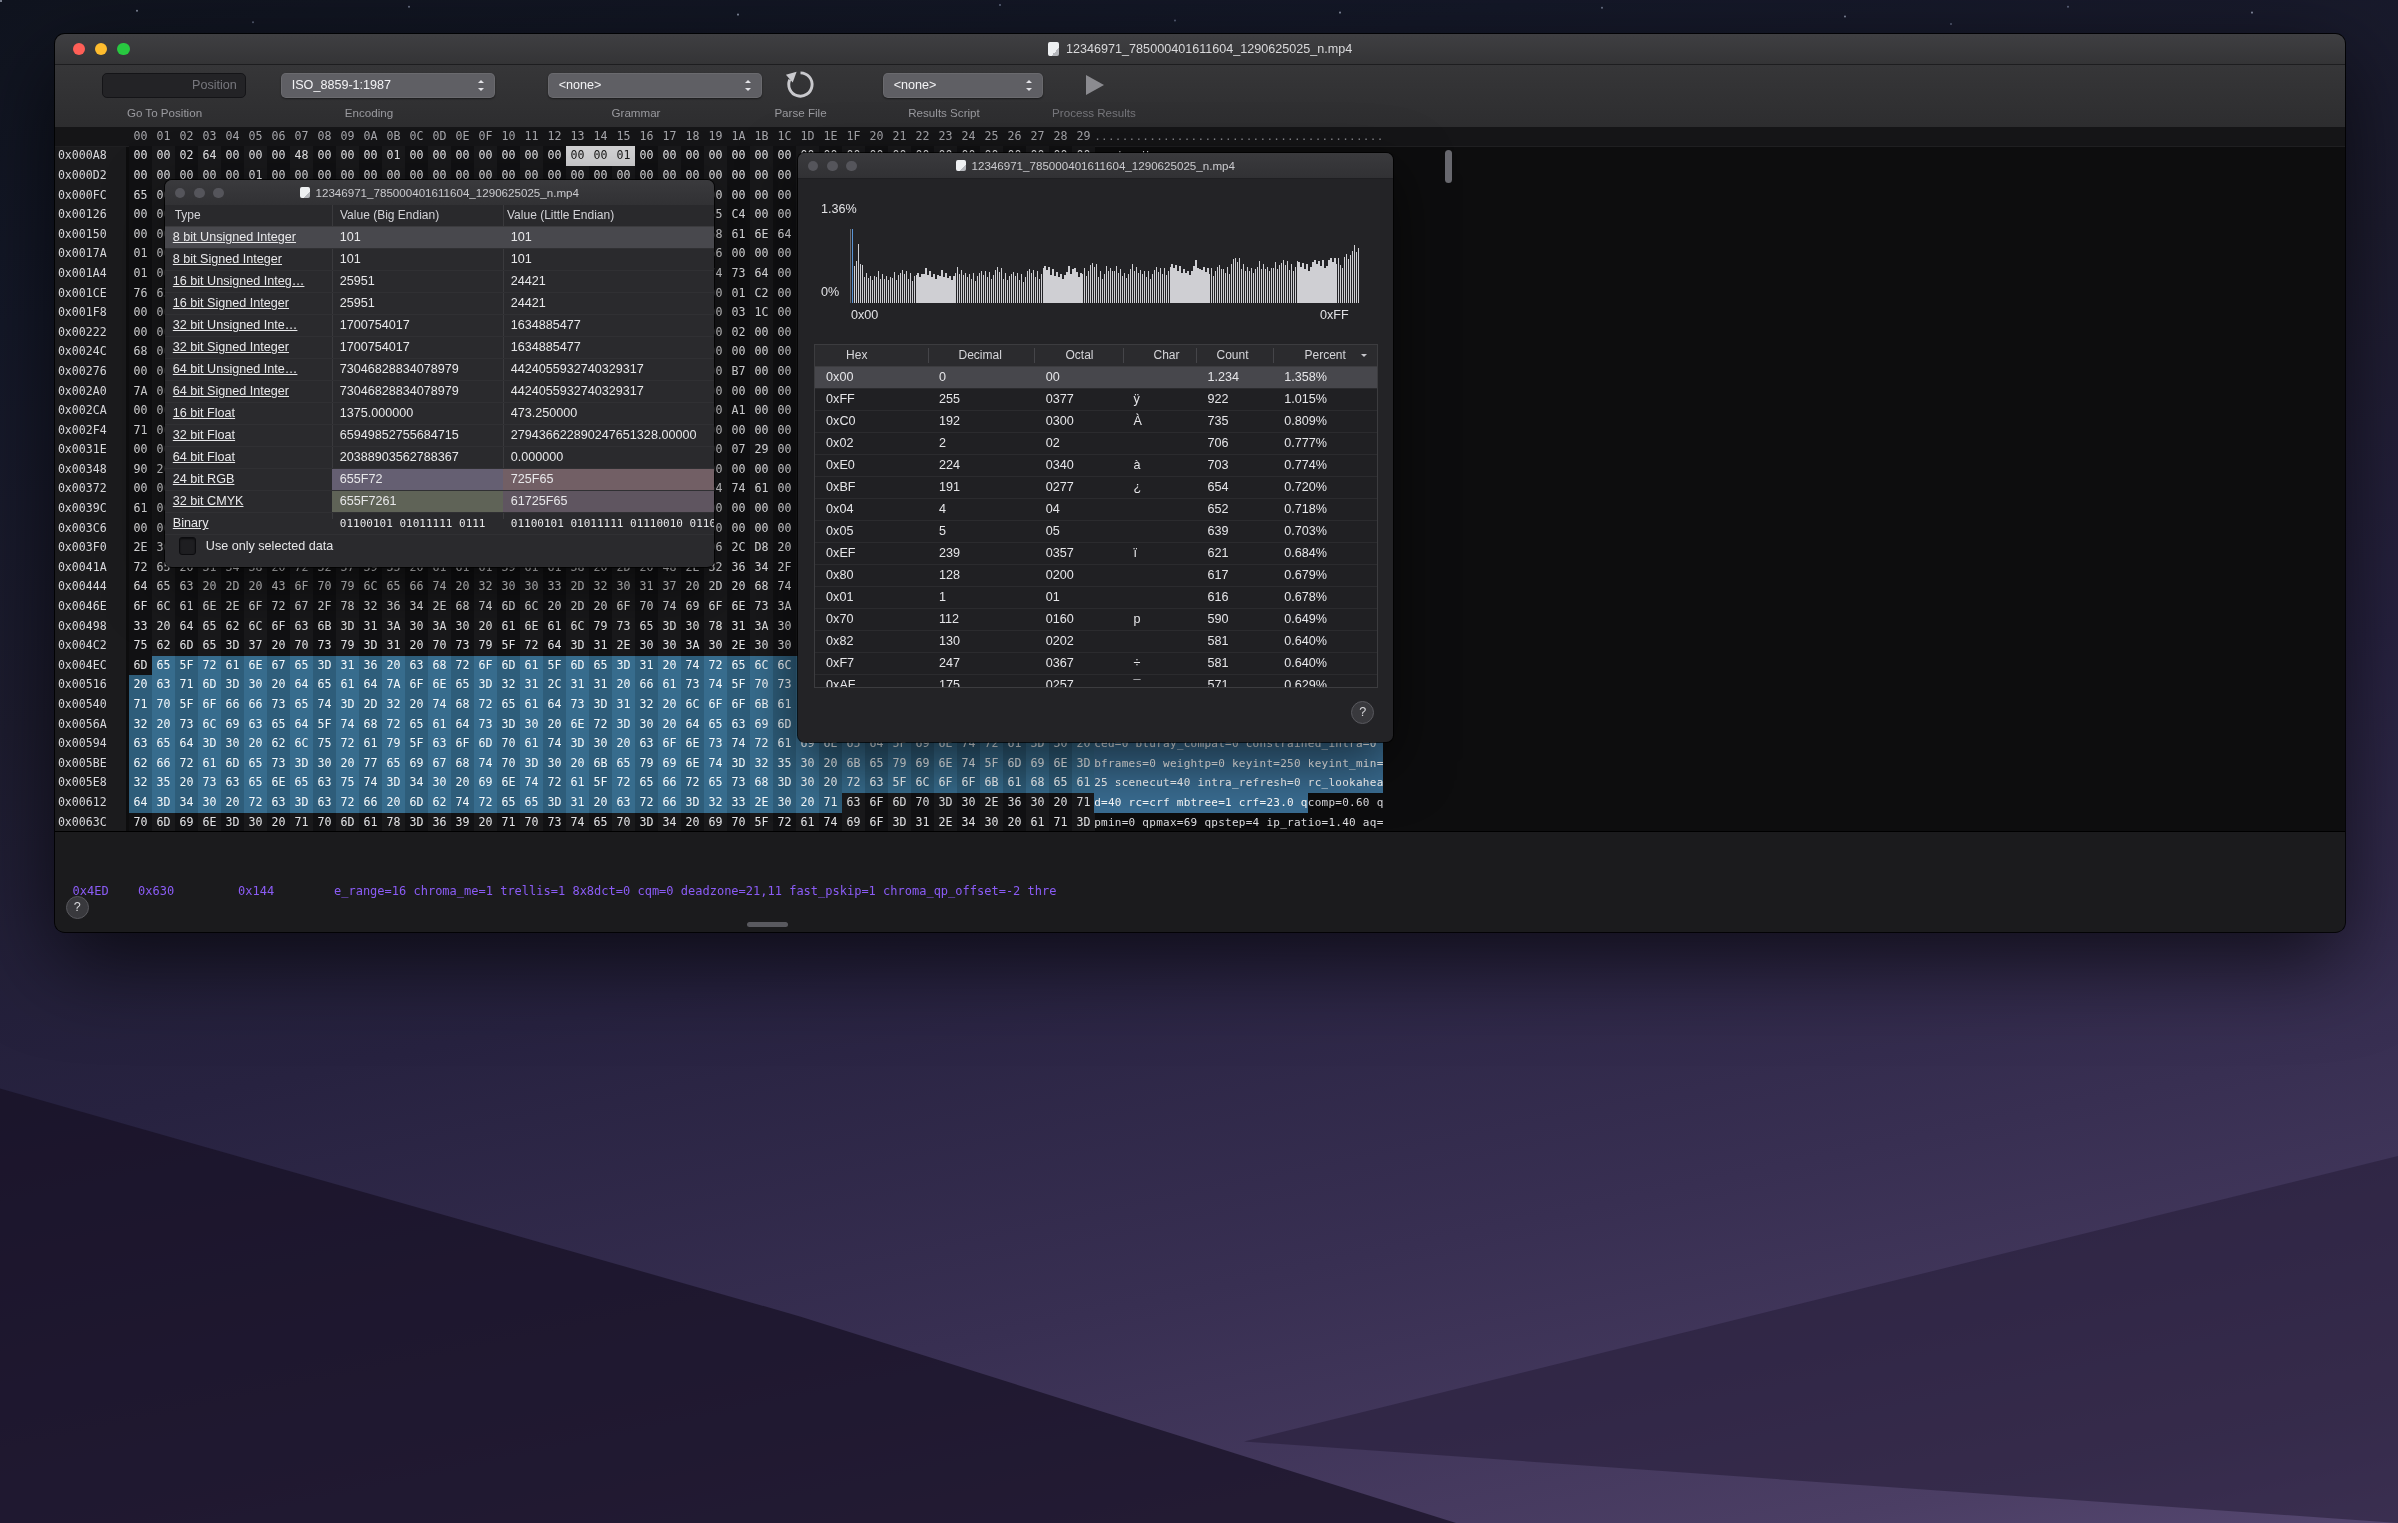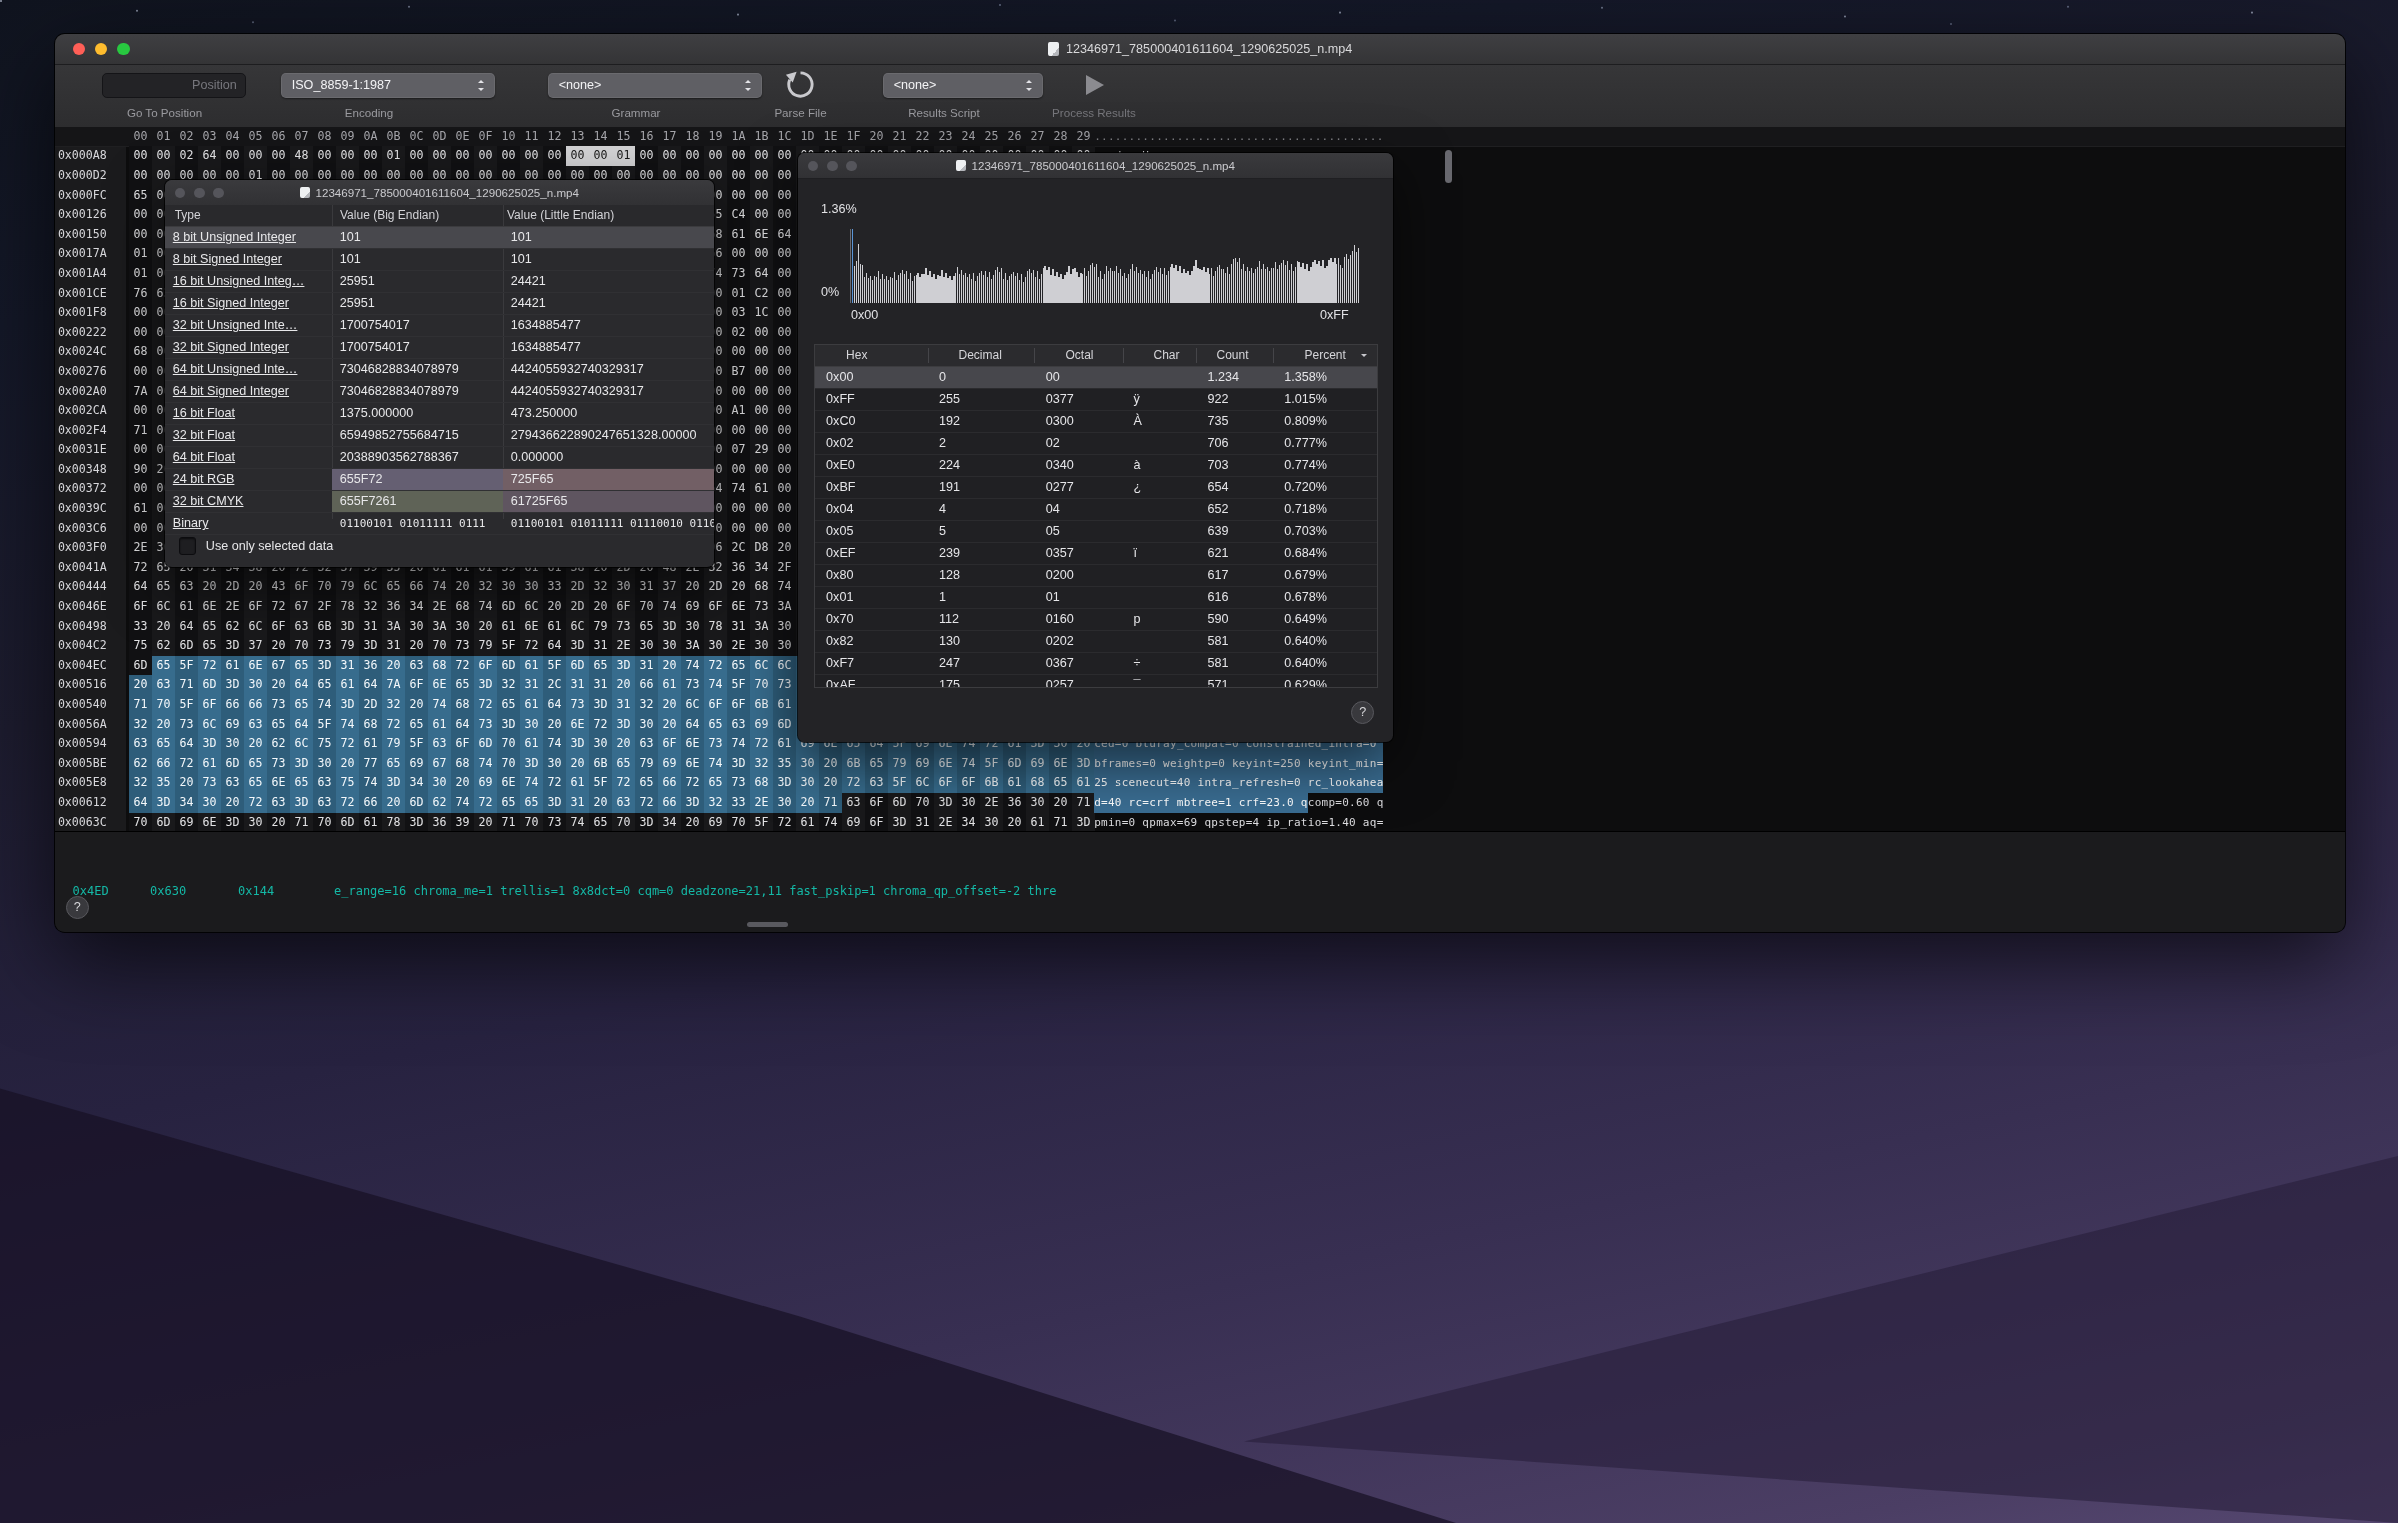--- a/index.html
+++ b/index.html
@@ -64,21 +64,21 @@
   .acell{width:6.9px;overflow:hidden;text-align:center;font-family:"DejaVu Sans Mono",monospace;font-size:11px;line-height:19.6px;color:#dddde0;}
   #ascii-header .acell{color:#85858a;}
   .acell.sel{background:#3a6d92;color:#fff;}
   #vthumb{position:absolute;left:1390px;top:23px;width:6.8px;height:33px;background:#7a7a80;border-radius:3.9px;opacity:.85;}
 
   
   #results{position:absolute;left:0;top:797px;right:0;bottom:0;background:#1b1b1d;border-top:1px solid #000;}
   #results-header{position:absolute;left:0;top:27px;right:0;height:21.3px;background:#202023;border-top:1px solid #2d2d30;border-bottom:1px solid #2d2d30;}
   .rh{position:absolute;top:0;font-size:11.6px;color:#9c9ca1;line-height:21.3px;}
   #result-row{position:absolute;left:0;top:49px;right:0;height:21.3px;}
-  .rv{position:absolute;top:0;font-family:"DejaVu Sans Mono",monospace;font-size:12px;color:#14b8a6;line-height:21.3px;white-space:nowrap;}
+  .rv{position:absolute;top:0;font-family:"DejaVu Sans Mono",monospace;font-size:12px;color:#8b5cf6;line-height:21.3px;white-space:nowrap;}
   .help-btn{position:absolute;width:21.3px;height:21.3px;border-radius:50%;background:#39393d;border:1px solid #58585d;
     color:#d8d8db;text-align:center;line-height:21.3px;font-size:12.6px;}
   #main-help{left:10.7px;top:64px;}
   #hthumb{position:absolute;left:692px;top:90px;width:41px;height:4.9px;background:#6f6f75;border-radius:2.9px;opacity:.75;}
 
   
   .float-win{position:absolute;border-radius:6.8px;box-shadow:0 19.4px 58px rgba(0,0,0,.6),0 0 0 1px rgba(0,0,0,.75);overflow:hidden;}
   .mini-titlebar{position:absolute;left:0;top:0;right:0;height:25px;background:linear-gradient(#3a3a3d,#313134);border-bottom:1px solid #1f1f22;}
   .mini-dots{position:absolute;left:9.7px;top:7.8px;display:flex;gap:8.7px;}
   .mdot{width:10.7px;height:10.7px;border-radius:50%;background:#55555b;}
@@ -3386,21 +3386,21 @@
             <div class="acell">q</div>
             <div class="acell">=</div>
           </div>
         </div>
       <div id="vthumb"></div>
     </div>
 
     <div id="results">
       <div id="result-row">
         <span class="rv" style="left:17.5px;">0x4ED</span>
-        <span class="rv" style="left:95px;">0x630</span>
+        <span class="rv" style="left:83px;">0x630</span>
         <span class="rv" style="left:183px;">0x144</span>
         <span class="rv" style="left:279px;">e_range=16 chroma_me=1 trellis=1 8x8dct=0 cqm=0 deadzone=21,11 fast_pskip=1 chroma_qp_offset=-2 thre</span>
       </div>
       <div id="main-help" class="help-btn">?</div>
       <div id="hthumb"></div>
     </div>
   </div>
 
   <div id="inspector" class="float-win">
     <div class="mini-titlebar">

